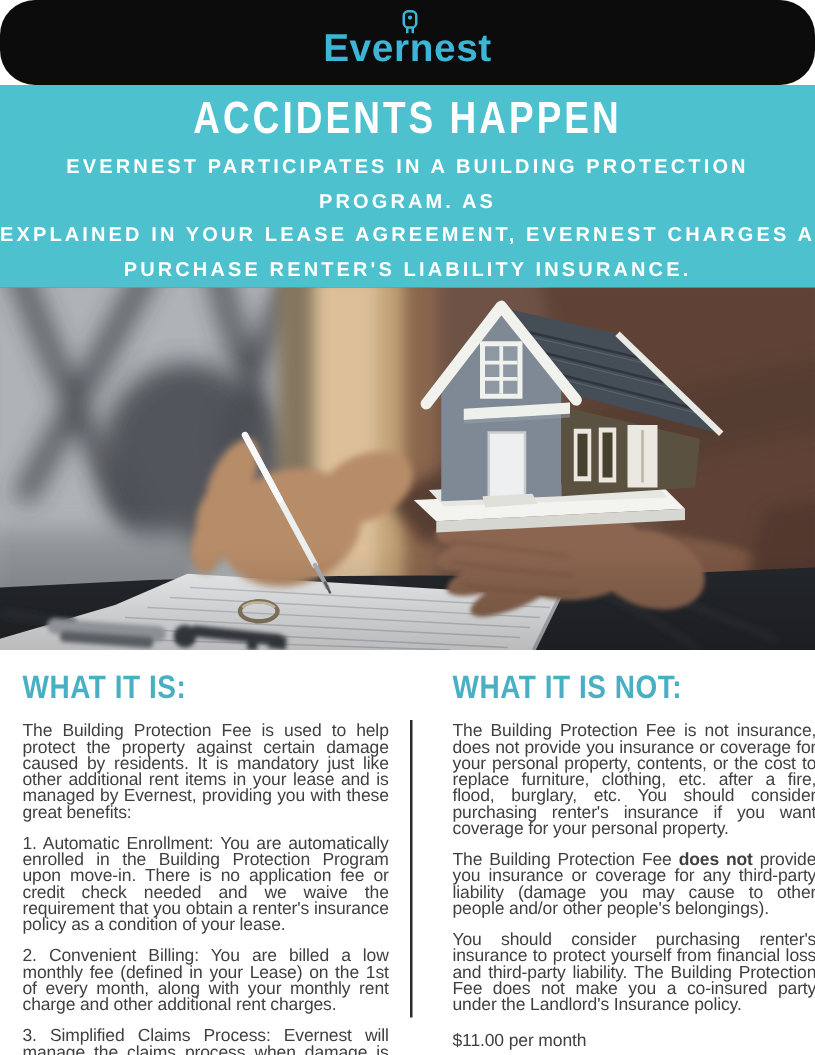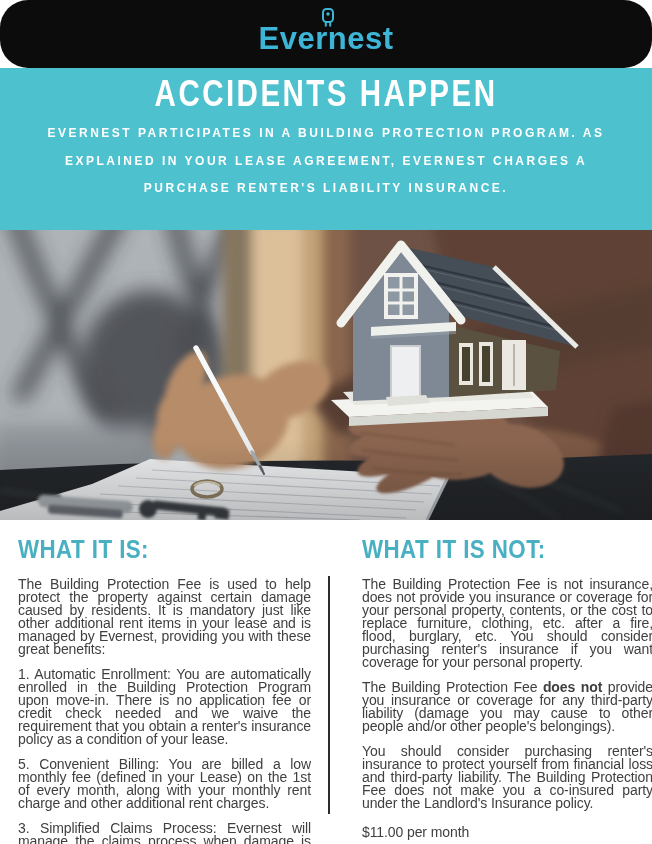--- a/index.html
+++ b/index.html
@@ -35,21 +35,21 @@
   }
   .banner-title {
     padding-top: 2px; line-height: 48px;
     font-size: 36px; font-weight: 700; white-space: nowrap;
   }
   .banner-title > span {
     display: inline-block; transform: scaleX(0.82);
     transform-origin: center; letter-spacing: 3px;
   }
   .banner-sub {
-    margin-top: 2px; font-size: 12px; font-weight: 700;
+    margin-top: 2px; font-size: 16px; font-weight: 700;
     letter-spacing: 2.5px; line-height: 27.5px;
   }
 
   
   .hero { height: 290px; overflow: hidden; background: #6e5245; }
   .hero svg { display: block; }
 
   
   .content { position: relative; height: 324px; background: #ffffff; overflow: hidden; }
   .divider {
@@ -260,21 +260,21 @@
 
 <div class="content">
   <div class="divider"></div>
 
   <div class="col col-left">
     <h2 class="col-heading">
       <span>WHAT IT IS:</span>
     </h2>
     <p class="body-p">The Building Protection Fee is used to help protect the property against certain damage caused by residents. It is mandatory just like other additional rent items in your lease and is managed by Evernest, providing you with these great benefits:</p>
     <p class="body-p">1. Automatic Enrollment: You are automatically enrolled in the Building Protection Program upon move-in. There is no application fee or credit check needed and we waive the requirement that you obtain a renter's insurance policy as a condition of your lease.</p>
-    <p class="body-p">5. Convenient Billing: You are billed a low monthly fee (defined in your Lease) on the 1st of every month, along with your monthly rent charge and other additional rent charges.</p>
+    <p class="body-p">2. Convenient Billing: You are billed a low monthly fee (defined in your Lease) on the 1st of every month, along with your monthly rent charge and other additional rent charges.</p>
     <p class="body-p">3. Simplified Claims Process: Evernest will manage the claims process when damage is caused to the property. All you need to do is contact your property manager immediately when an incident occurs, providing a detailed description of the incident along with photos. Then work with your property manager to schedule necessary inspections.</p>
   </div>
 
   <div class="col col-right">
     <h2 class="col-heading">
       <span>WHAT IT IS NOT:</span>
     </h2>
     <p class="body-p">The Building Protection Fee is not insurance, does not provide you insurance or coverage for your personal property, contents, or the cost to replace furniture, clothing, etc. after a fire, flood, burglary, etc. You should consider purchasing renter's insurance if you want coverage for your personal property.</p>
     <p class="body-p"><span>The Building Protection Fee </span><b>does not</b><span> provide you insurance or coverage for any third-party liability (damage you may cause to other people and/or other people's belongings).</span></p>
     <p class="body-p">You should consider purchasing renter's insurance to protect yourself from financial loss and third-party liability. The Building Protection Fee does not make you a co-insured party under the Landlord's Insurance policy.</p>

